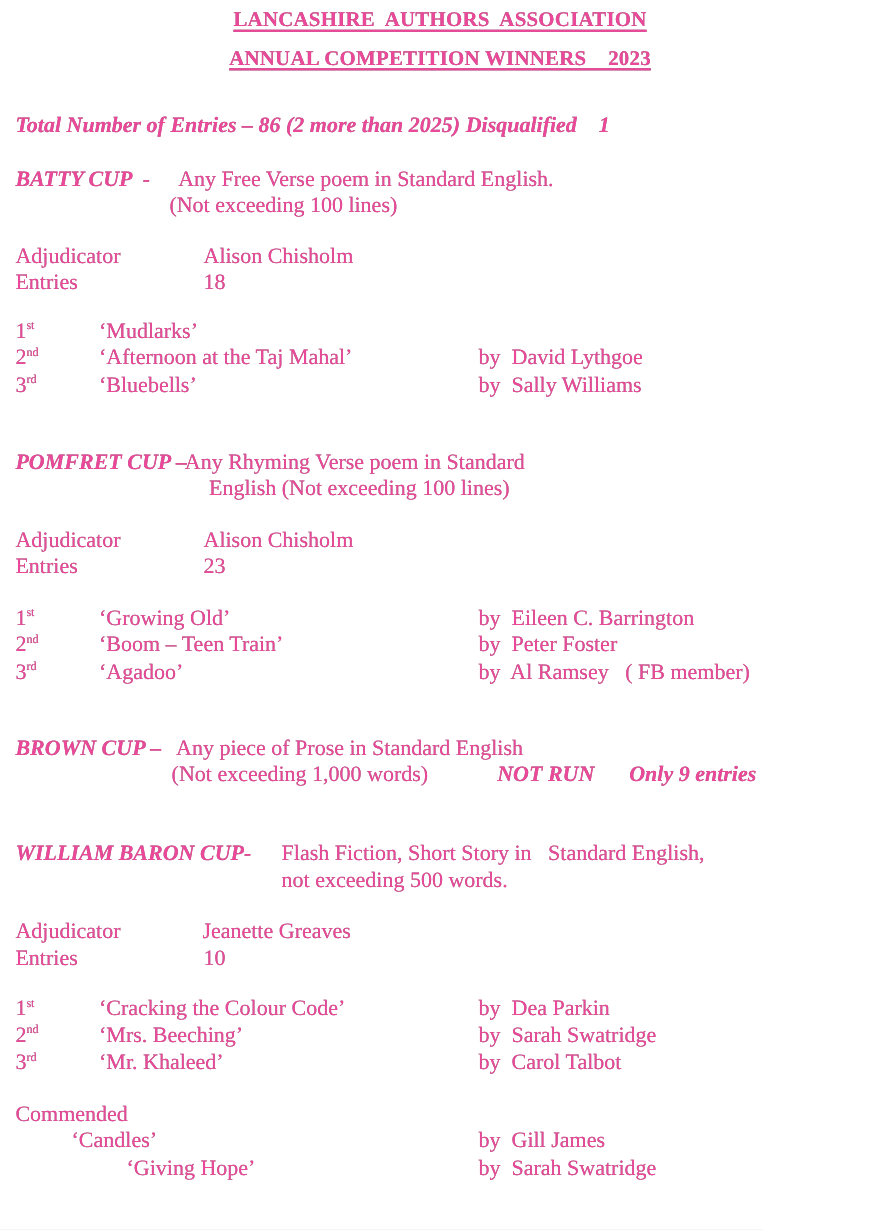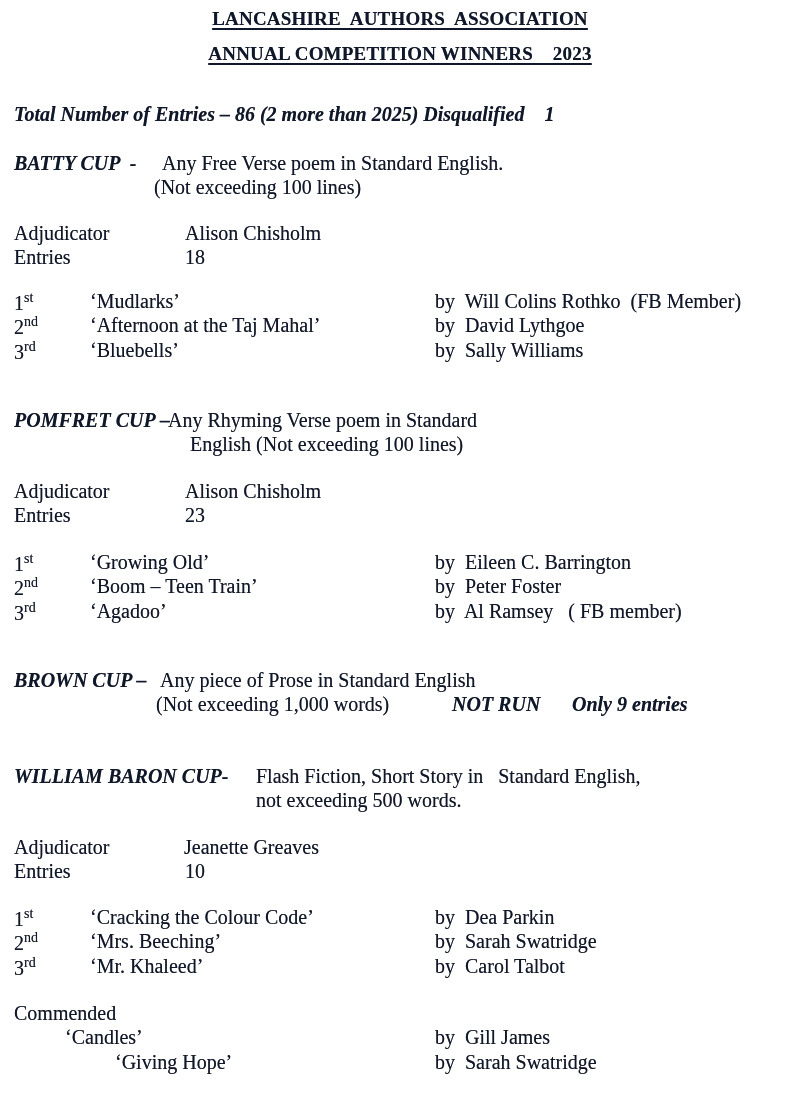--- a/index.html
+++ b/index.html
@@ -2,33 +2,33 @@
 <html><head>
 <meta charset="utf-8">
 <style>
   html,body{margin:0;padding:0;background:#e8e8e8;}
   .page{
     position:relative;
     width:800px;height:1118px;
     background:#ffffff;
     font-family:"Liberation Serif","DejaVu Serif",serif;
     font-size:20px;
-    color:#0f172a;
+    color:#ec4899;
     overflow:hidden;
     text-shadow:0 0 .45px rgba(0,0,0,.55);
   }
   .line{position:absolute;left:0;right:0;height:25px;white-space:pre;}
   .line > span{position:absolute;top:0;white-space:pre;}
   .title{
     text-align:center;font-weight:bold;font-size:19px;
     text-decoration:underline;text-decoration-thickness:2px;text-underline-offset:3px;
     letter-spacing:.2px;
   }
   .b{font-weight:bold;font-style:italic;}
-  sup{font-size:14px;vertical-align:super;letter-spacing:0;}
+  sup{font-size:11px;vertical-align:super;letter-spacing:0;}
   
   .c-m{left:14px;}
   .c-title{left:62px;margin-left:28px;}
   .c-by{left:435px;}
   .c-val{left:185px;}
   .c-val-wb{left:184px;}
   .d-batty{left:162px;}
   .d-batty2{left:154px;}
   .d-pom{left:168px;}
   .d-pom2{left:190px;}
@@ -63,21 +63,20 @@
     <span class="c-m">Adjudicator</span>
     <span class="c-val">Alison Chisholm</span>
   </div>
   <div class="line" style="top:246px">
     <span class="c-m">Entries</span>
     <span class="c-val">18</span>
   </div>
   <div class="line" style="top:290px">
     <span class="c-m"><span>1</span><sup>st</sup></span>
     <span class="c-title">‘Mudlarks’</span>
-    <span class="c-by">by  Will Colins Rothko  (FB Member)</span>
   </div>
   <div class="line" style="top:314px">
     <span class="c-m"><span>2</span><sup>nd</sup></span>
     <span class="c-title">‘Afternoon at the Taj Mahal’</span>
     <span class="c-by">by  David Lythgoe</span>
   </div>
   <div class="line" style="top:339px">
     <span class="c-m"><span>3</span><sup>rd</sup></span>
     <span class="c-title">‘Bluebells’</span>
     <span class="c-by">by  Sally Williams</span>

